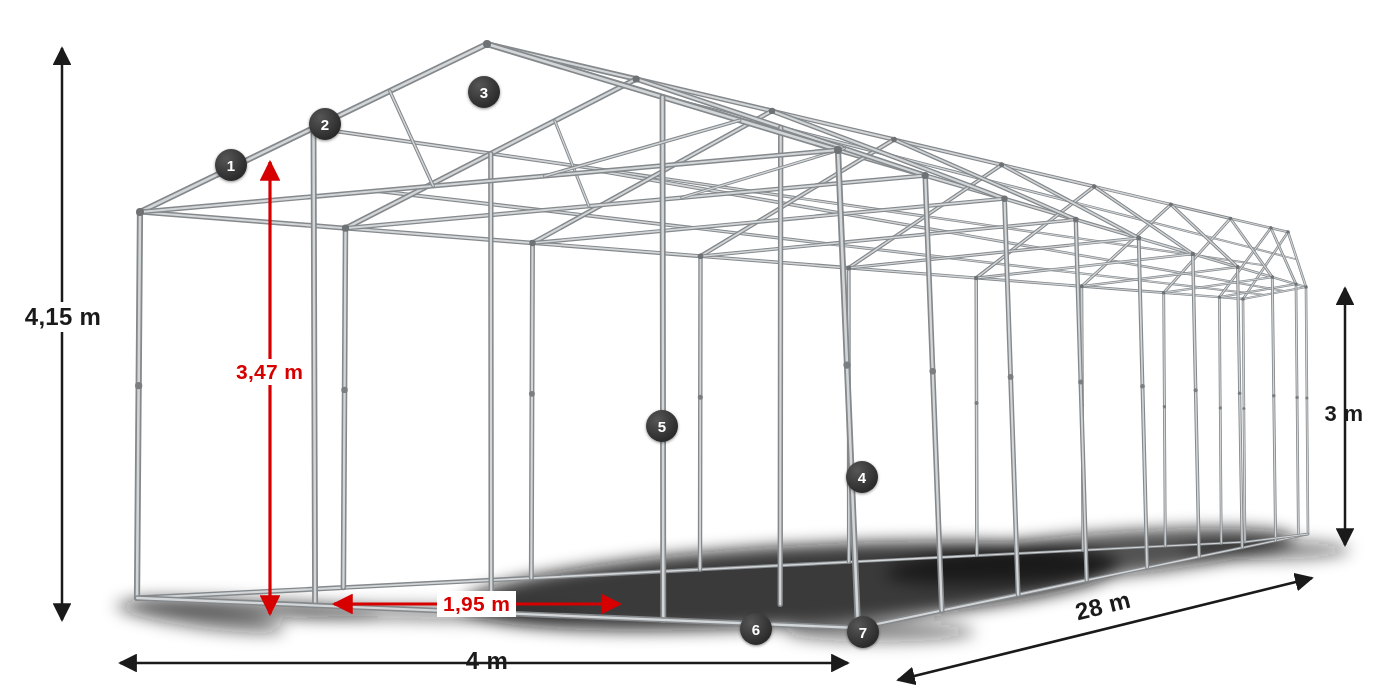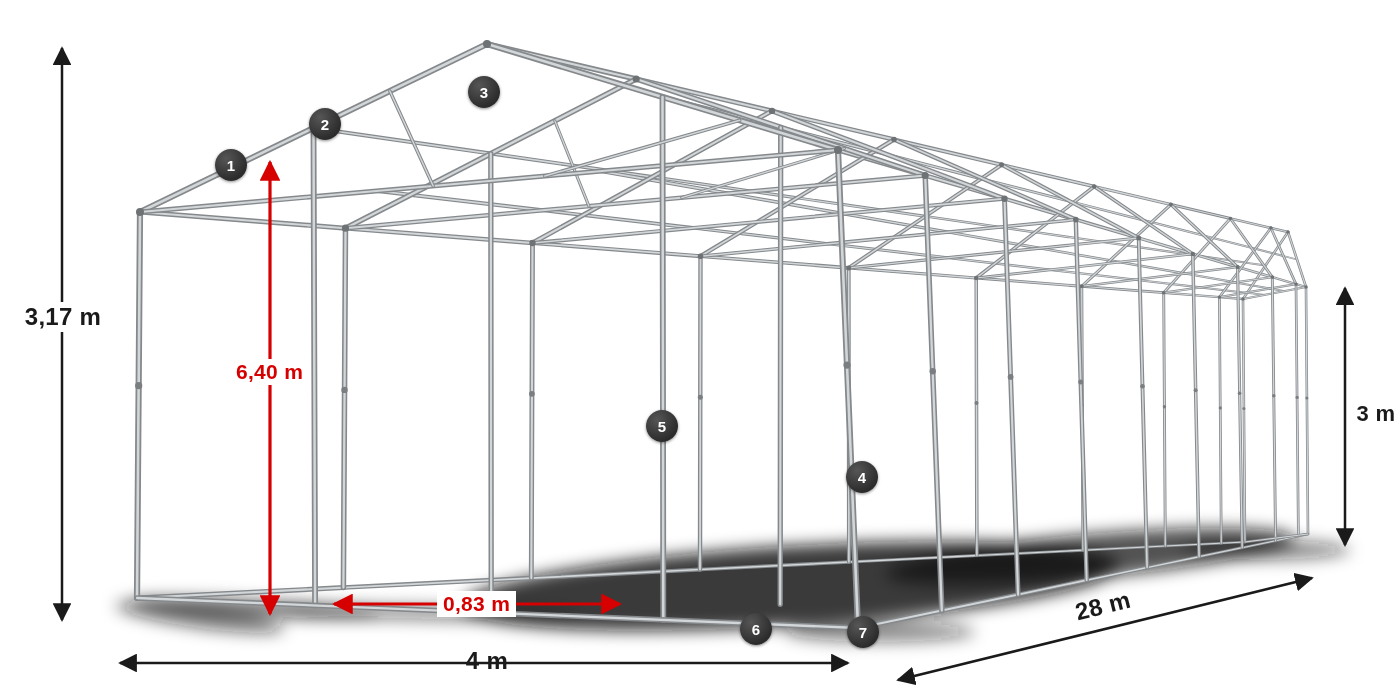--- a/index.html
+++ b/index.html
@@ -386,26 +386,26 @@
       <line x1="898" y1="680" x2="1312" y2="578" marker-start="url(#ah-b)" marker-end="url(#ah-b)"></line>
       <line x1="1345" y1="288" x2="1345" y2="545" marker-start="url(#ah-b)" marker-end="url(#ah-b)"></line>
     </g>
 
     <g stroke="#d60000" stroke-width="3.2" fill="none">
       <line x1="270" y1="162" x2="270" y2="614" marker-start="url(#ah-r)" marker-end="url(#ah-r)"></line>
       <line x1="334" y1="604" x2="620" y2="604" marker-start="url(#ah-r)" marker-end="url(#ah-r)"></line>
     </g>
   </svg>
 
-  <div class="dim-label badge" style="left:17px;top:302px;width:92px">3,17 m</div>
-  <div class="dim-label red" style="left:230px;top:359px">6,40 m</div>
-  <div class="dim-label red" style="left:437px;top:591px">0,83 m</div>
+  <div class="dim-label badge" style="left:17px;top:302px;width:92px">4,15 m</div>
+  <div class="dim-label red" style="left:230px;top:359px">3,47 m</div>
+  <div class="dim-label red" style="left:437px;top:591px">1,95 m</div>
   <div class="dim-label" style="left:455px;top:647px;width:64px">4 m</div>
   <div class="dim-label rot" style="left:1063px;top:592px;width:80px">28 m</div>
-  <div class="dim-label" style="left:1352px;top:401px;width:48px;font-size:22px">3 m</div>
+  <div class="dim-label" style="left:1320px;top:401px;width:48px;font-size:22px">3 m</div>
 
   <div class="marker" style="left:215px;top:149px">
     <span>1</span>
     </div>
   <div class="marker" style="left:309px;top:108px">
     <span>2</span>
     </div>
   <div class="marker" style="left:468px;top:76px">
     <span>3</span>
     </div>

